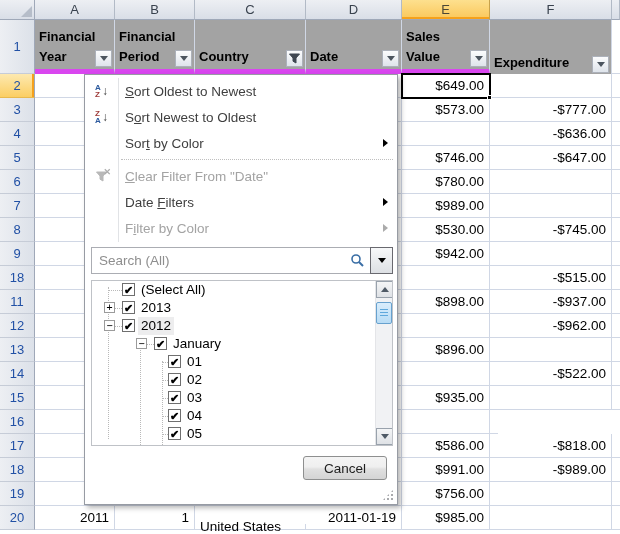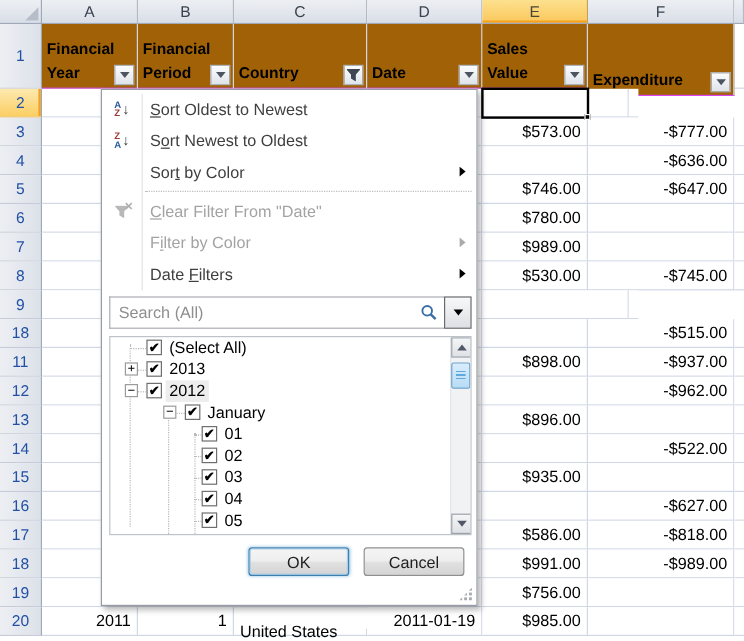--- a/index.html
+++ b/index.html
@@ -19,23 +19,23 @@
   .corner::after { content:""; position:absolute; right:2px; bottom:2px; width:0; height:0;
     border-left:11px solid transparent; border-bottom:11px solid #B6BDC9; }
 
   
   #row1 { position:absolute; left:0; top:20px; height:54px; display:flex; }
   .rownum { flex:none; width:35px; display:flex; align-items:center; justify-content:center;
     background:linear-gradient(90deg,#EDEFF3,#DCE1E9); border-right:1px solid #9FA8B8;
     border-bottom:1px solid #C6CCD7; color:#2150A5; }
   .rownum.selected { background:linear-gradient(#FDE9B0,#FBCE63);
     box-shadow:inset -2px 0 0 #F5A11C; border-bottom:1px solid #E8B94E; }
-  .hcell { flex:none; position:relative; border-right:1px solid #D0D7E5; border-bottom:1px solid #d946ef;
+  .hcell { flex:none; position:relative; border-right:1px solid #D0D7E5; border-bottom:5px solid #d946ef;
     font-weight:bold; padding:2px 4px 3px 4px; display:flex; align-items:flex-end; line-height:1.5;
-    background:#a16207; }
+    background:#a3a3a3; }
   .hlabel { display:block; padding-right:16px; }
   .filterbtn { position:absolute; right:2px; bottom:2px; width:17px; height:17px;
     background:linear-gradient(#FBFCFD,#DFE4EB); border:1px solid #ACB1BA;
     display:flex; align-items:center; justify-content:center; }
   .tri-dn { width:0; height:0; border-left:4px solid transparent; border-right:4px solid transparent;
     border-top:5px solid #4C555F; }
 
   
   #rows { position:absolute; left:0; top:74px; }
   .drow { display:flex; height:24px; }
@@ -175,20 +175,21 @@
       </div>
       <div class="filler" style="width: 8px; height: 54px;"></div>
     </div>
   <div id="rows">
       <div class="drow">
         <div class="rownum selected">2</div>
         <div class="dcell r" style="width: 80px;"></div>
         <div class="dcell r" style="width: 80px;"></div>
         <div class="dcell" style="width: 111px;"></div>
         <div class="dcell r" style="width: 96px;"></div>
+        <div class="dcell r" style="width: 88px;">$649.00</div>
         <div class="dcell r" style="width: 122px;"></div>
         <div class="filler" style="width: 8px;"></div>
       </div>
       <div class="drow">
         <div class="rownum">3</div>
         <div class="dcell r" style="width: 80px;"></div>
         <div class="dcell r" style="width: 80px;"></div>
         <div class="dcell" style="width: 111px;"></div>
         <div class="dcell r" style="width: 96px;"></div>
         <div class="dcell r" style="width: 88px; text-align: center;">$573.00</div>
@@ -244,20 +245,21 @@
         <div class="dcell r" style="width: 88px;">$530.00</div>
         <div class="dcell r" style="width: 122px;">-$745.00</div>
         <div class="filler" style="width: 8px;"></div>
       </div>
       <div class="drow">
         <div class="rownum">9</div>
         <div class="dcell r" style="width: 80px;"></div>
         <div class="dcell r" style="width: 80px;"></div>
         <div class="dcell" style="width: 111px;"></div>
         <div class="dcell r" style="width: 96px;"></div>
+        <div class="dcell r" style="width: 88px;">$942.00</div>
         <div class="dcell r" style="width: 122px;"></div>
         <div class="filler" style="width: 8px;"></div>
       </div>
       <div class="drow">
         <div class="rownum">18</div>
         <div class="dcell r" style="width: 80px;"></div>
         <div class="dcell r" style="width: 80px;"></div>
         <div class="dcell" style="width: 111px;"></div>
         <div class="dcell r" style="width: 96px;"></div>
         <div class="dcell r" style="width: 88px;"></div>
@@ -314,21 +316,20 @@
         <div class="dcell r" style="width: 122px;"></div>
         <div class="filler" style="width: 8px;"></div>
       </div>
       <div class="drow">
         <div class="rownum">16</div>
         <div class="dcell r" style="width: 80px;"></div>
         <div class="dcell r" style="width: 80px;"></div>
         <div class="dcell" style="width: 111px;"></div>
         <div class="dcell r" style="width: 96px;"></div>
         <div class="dcell r" style="width: 88px;"></div>
-        <div class="dcell r" style="width: 122px;">-$627.00</div>
         <div class="filler" style="width: 8px;"></div>
       </div>
       <div class="drow">
         <div class="rownum">17</div>
         <div class="dcell r" style="width: 80px;"></div>
         <div class="dcell r" style="width: 80px;"></div>
         <div class="dcell" style="width: 111px;"></div>
         <div class="dcell r" style="width: 96px;"></div>
         <div class="dcell r" style="width: 88px;">$586.00</div>
         <div class="dcell r" style="width: 122px;">-$818.00</div>
@@ -403,28 +404,28 @@
           <span class="mi-icon">
             <span style="position:relative">
               <svg width="11" height="11" viewBox="0 0 11 11">
                 <path d="M0.5 1 H10.5 L7 5 V10 L4 8.2 V5 Z" fill="#B8B8B8" stroke="#B8B8B8"></path>
               </svg>
               <span style="position:absolute;right:-4px;top:-4px;color:#ACACAC;font-size:9px;font-weight:bold">✕</span>
             </span>
           </span>
           <span class="mi-label"><span></span><u>C</u><span>lear Filter From "Date"</span></span>
         </div>
+        <div class="mi">
+          <span class="mi-icon"></span>
+          <span class="mi-label"><span>Date </span><u>F</u><span>ilters</span></span>
+          <span class="mi-arrow"></span>
+        </div>
         <div class="mi disabled">
           <span class="mi-icon"></span>
           <span class="mi-label"><span>F</span><u>i</u><span>lter by Color</span></span>
-          <span class="mi-arrow"></span>
-        </div>
-        <div class="mi">
-          <span class="mi-icon"></span>
-          <span class="mi-label"><span>Date </span><u>F</u><span>ilters</span></span>
           <span class="mi-arrow"></span>
         </div>
       </div>
 
     <div id="searchrow">
       <input id="searchinput" type="text" placeholder="Search (All)" style="">
       <span id="magicon">
         <svg width="14" height="14" viewBox="0 0 14 14">
           <circle cx="6" cy="6" r="4" fill="none" stroke="#3A6EA5" stroke-width="1.6"></circle>
           <line x1="9" y1="9" x2="13" y2="13" stroke="#3A6EA5" stroke-width="2"></line>
@@ -497,18 +498,17 @@
           <span class="tri-up-s"></span>
         </span>
         <span id="sthumb"></span>
         <span class="sbtn down">
           <span class="tri-dn-s"></span>
         </span>
       </div>
     </div>
 
     <div id="btnrow">
-      <span class="btn default">OK</span>
       <span class="btn">Cancel</span>
     </div>
     <span id="grip"></span>
   </div>
 </div>
 
 </body></html>

